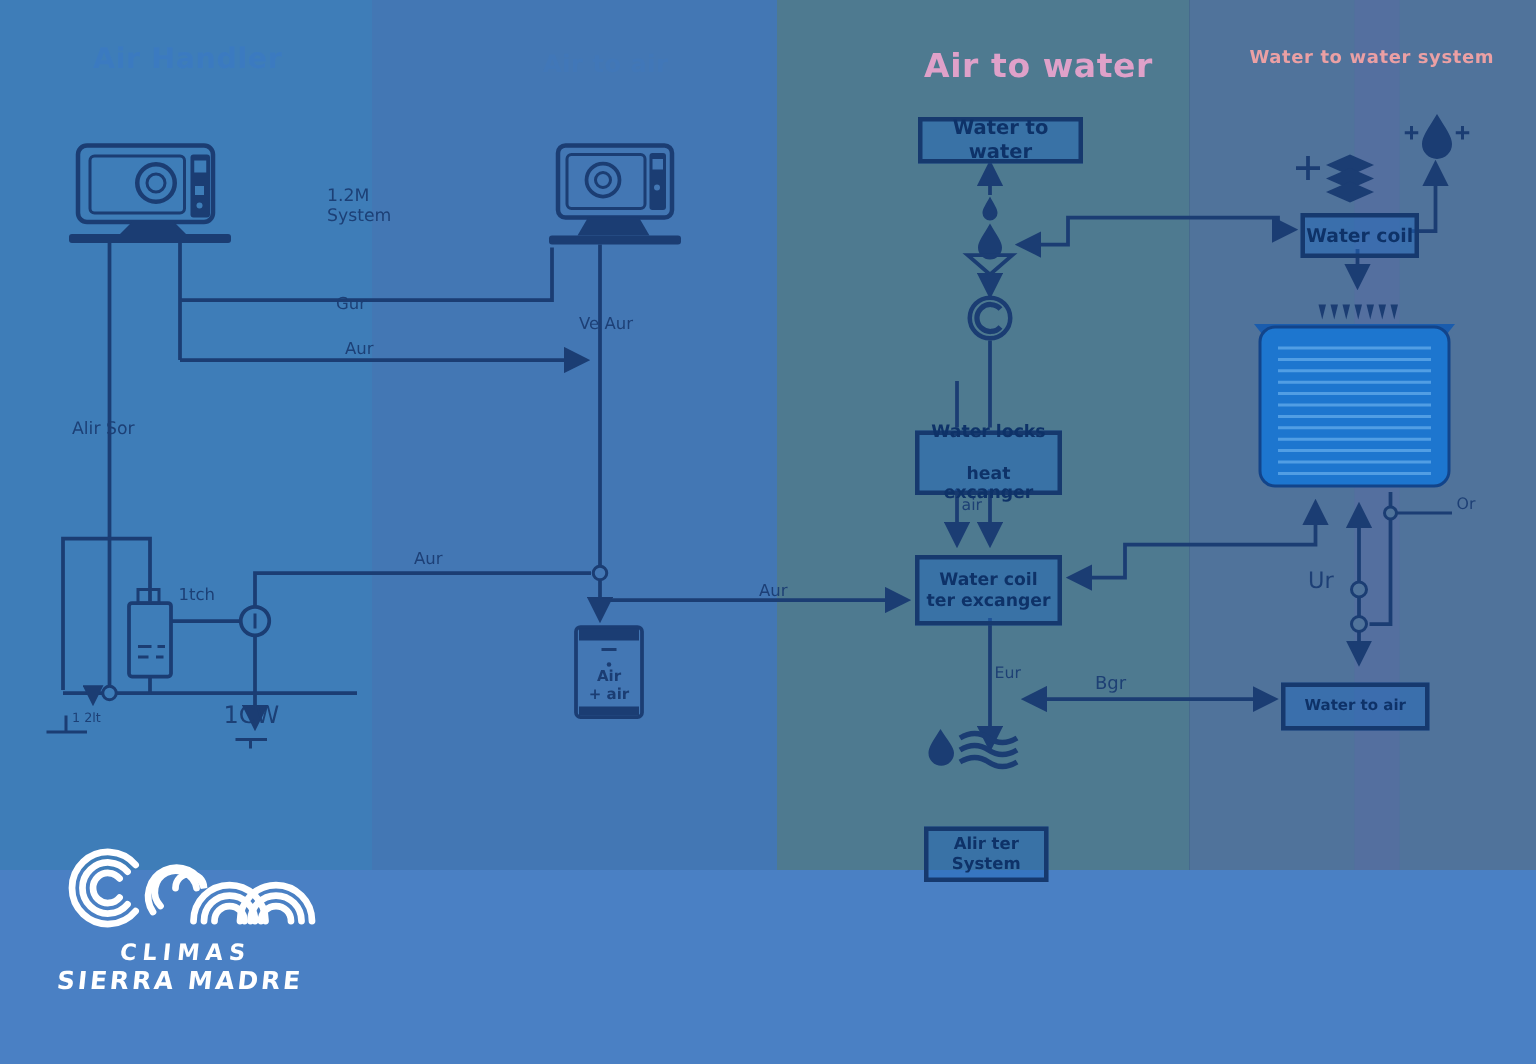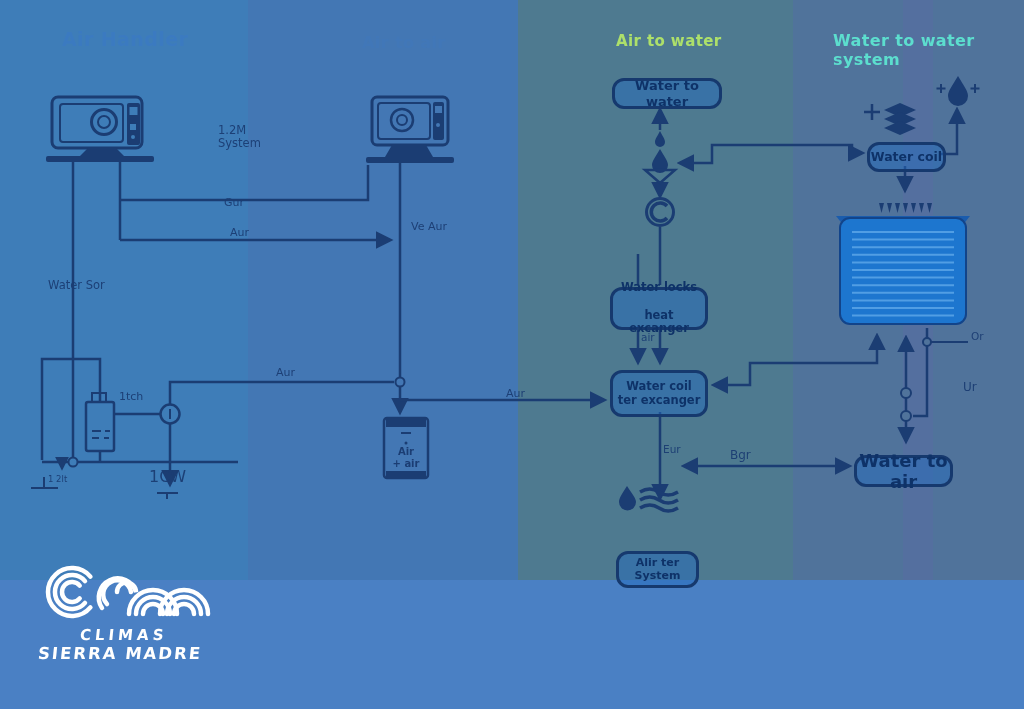--- a/index.html
+++ b/index.html
@@ -8,34 +8,34 @@
   .band1{left:0;width:248px;background:#3e7db8;}
   .band2{left:248px;width:270px;background:#4377b4;}
   .band3{left:518px;width:275px;background:#4e7a90;}
   .band4{left:793px;width:231px;background:#50739b;}
   .band-bottom{position:absolute;left:0;top:580px;width:1024px;height:129px;background:#4a80c4;}
   .purple-strip{position:absolute;left:903px;top:0;width:30px;height:580px;background:rgba(108,96,176,.18);}
   svg.layer{position:absolute;left:0;top:0;}
   .col-heading{position:absolute;font-weight:700;color:#2e6fc2;letter-spacing:.4px;}
   .h1{left:62px;top:28px;font-size:19px;color:#3a79c8;opacity:.55;}
   .h2{left:362px;top:33px;font-size:16px;color:#3a79c8;opacity:.2;}
-  .h3{left:616px;top:32px;font-size:15px;color:#bef264;opacity:.85;}
-  .h4{left:833px;top:31px;font-size:16px;color:#5eead4;opacity:.9;}
+  .h3{left:616px;top:32px;font-size:22px;color:#f9a8d4;opacity:.85;}
+  .h4{left:833px;top:31px;font-size:12px;color:#fca5a5;opacity:.9;}
   .lbl{position:absolute;color:#1b3d73;font-weight:400;font-size:11px;opacity:.95;line-height:13px;}
   .lbl span{display:block;}
-  .box{position:absolute;border:3px solid #16396e;border-radius:12px;background:rgba(36,106,190,.48);
+  .box{position:absolute;border:3px solid #16396e;border-radius:0;background:rgba(36,106,190,.48);
        color:#0e3268;display:flex;flex-direction:column;align-items:center;justify-content:center;
        font-weight:700;font-size:11.5px;line-height:1.18;text-align:center;}
   .box span{display:block;}
   .box-a{left:612px;top:78px;width:104px;height:25px;font-size:13px;}
   .box-b{left:610px;top:287px;width:92px;height:37px;gap:14px;}
   .box-c{left:610px;top:370px;width:92px;height:41px;}
   .box-d{left:616px;top:511px;width:77px;height:31px;font-size:11px;margin-top:40px;}
   .box-e{left:867px;top:142px;width:73px;height:24px;font-size:12.5px;}
-  .box-f{left:854px;top:455px;width:93px;height:26px;font-size:18px;}
+  .box-f{left:854px;top:455px;width:93px;height:26px;font-size:10px;}
   .tank-text{position:absolute;left:386px;top:446px;width:40px;text-align:center;color:#1b3d73;
              font-weight:700;font-size:10px;line-height:12px;}
   .tank-text span{display:block;}
   .logo-text1{position:absolute;left:80px;top:626px;color:#fff;font-weight:700;font-size:15px;
               letter-spacing:4px;transform:skewX(-6deg);}
   .logo-text2{position:absolute;left:38px;top:644px;color:#fff;font-weight:700;font-size:16.5px;
               letter-spacing:2px;transform:skewX(-6deg);}
 </style>
 </head>
 <body>
@@ -221,32 +221,32 @@
   <div class="col-heading h1">Air Handler</div>
   <div class="col-heading h2">Air to air</div>
   <div class="col-heading h3">Air to water</div>
   <div class="col-heading h4">Water to water system</div>
 
   <div class="lbl" style="left:218px;top:124px;font-size:11.5px;">
     <span>1.2M</span>
     <span>System</span>
   </div>
   <div class="lbl" style="left:224px;top:179px;margin-top:17px;">Gur</div>
-  <div class="lbl" style="left:386px;top:220px;margin-left:25px;">Ve Aur</div>
+  <div class="lbl" style="left:386px;top:209px;">Ve Aur</div>
   <div class="lbl" style="left:230px;top:226px;">Aur</div>
-  <div class="lbl" style="left:48px;top:279px;font-size:11.5px;">Water Sor</div>
+  <div class="lbl" style="left:48px;top:279px;font-size:11.5px;">Alir Sor</div>
   <div class="lbl" style="left:119px;top:390px;">1tch</div>
   <div class="lbl" style="left:276px;top:366px;">Aur</div>
   <div class="lbl" style="left:506px;top:387px;">Aur</div>
   <div class="lbl" style="left:149px;top:470px;font-size:16px;">1CW</div>
   <div class="lbl" style="left:20px;top:473px;font-size:8.5px;margin-left:28px;">1 2lt</div>
   <div class="lbl" style="left:641px;top:331px;font-size:10.5px;">air</div>
   <div class="lbl" style="left:663px;top:443px;font-size:10.5px;">Eur</div>
   <div class="lbl" style="left:730px;top:449px;font-size:12px;">Bgr</div>
-  <div class="lbl" style="left:963px;top:381px;font-size:12px;">Ur</div>
+  <div class="lbl" style="left:872px;top:381px;font-size:15px;">Ur</div>
   <div class="lbl" style="left:971px;top:330px;font-size:10.5px;">Or</div>
 
   <div class="tank-text">
     <span>Air</span>
     <span>+ air</span>
   </div>
 
   <div class="box box-a">
     <span>Water to water</span>
   </div>

